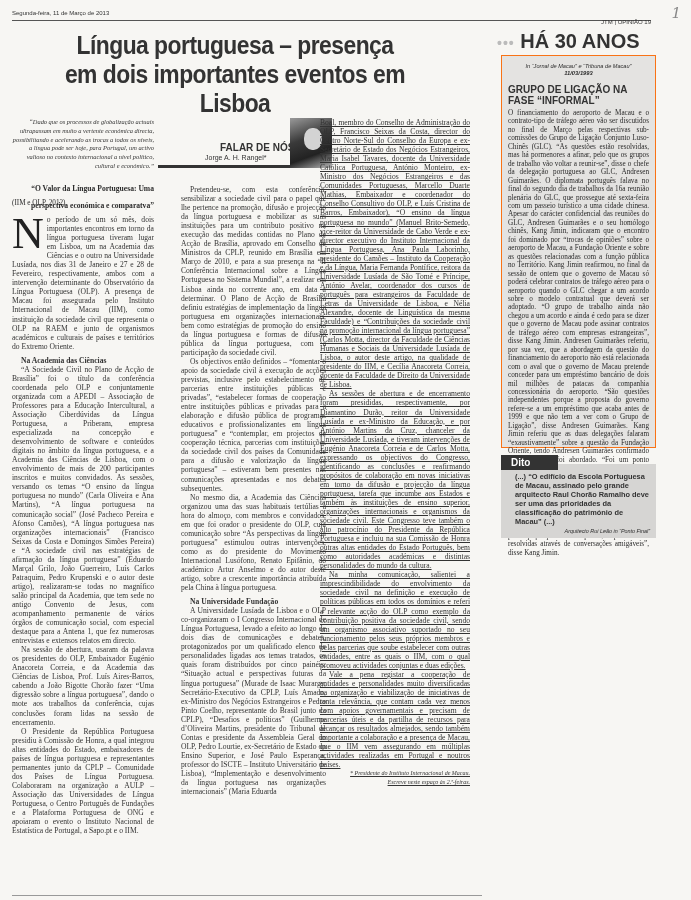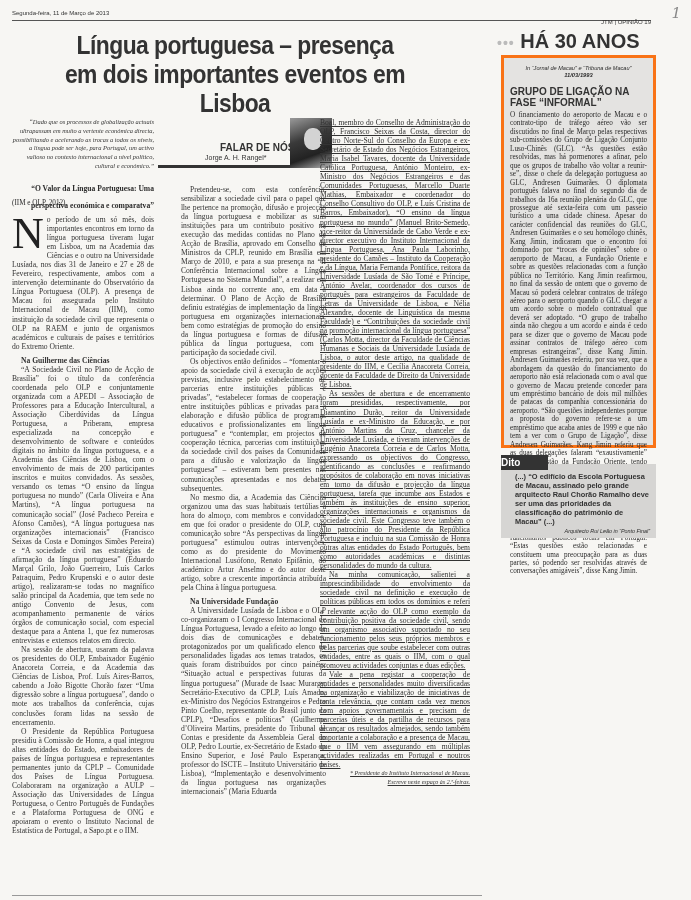--- a/index.html
+++ b/index.html
@@ -18,26 +18,26 @@
   .qsrc { position:absolute; left:12px; top:199px; width:142px; text-align:left; font-size:7.2px; }
   .dropcap { float:left; font-size:44px; line-height:36px; margin:1px 3px 0 0; font-family:"Liberation Serif", serif; color:#222; }
   .byline { position:absolute; left:158px; top:120px; width:155px; height:45px; border-bottom:3px solid #333; }
   .byline .tag { position:absolute; left:62px; top:22px; font-family:"Liberation Sans", sans-serif; font-weight:bold; font-size:10px; color:#333; }
   .byline .auth { position:absolute; left:47px; top:34px; font-family:"Liberation Sans", sans-serif; font-size:7px; color:#333; }
   .photo { position:absolute; left:290px; top:118px; width:42px; height:50px; background:linear-gradient(160deg,#9a9a9a 0%,#3a3a3a 40%,#222 70%,#bbb 100%); }
   .photo .face { position:absolute; left:14px; top:10px; width:18px; height:22px; border-radius:45%; background:#d3d3d3; }
   .footnote { font-style:italic; font-size:6px; text-align:right; }
   .side-title { position:absolute; left:497px; top:30px; font-family:"Liberation Sans", sans-serif; font-weight:bold; font-size:20px; color:#333; }
   .side-title .dots { color:#bbb; letter-spacing:1px; font-size:14px; }
-  .box { position:absolute; left:501px; top:55px; width:155px; height:393px; background:#e4e3e1; border:3px solid #f97316; padding:6px 6px; box-sizing:border-box; }
+  .box { position:absolute; left:501px; top:55px; width:155px; height:393px; background:#e4e3e1; border:1px solid #f97316; padding:6px 6px; box-sizing:border-box; }
   .box .src { text-align:center; font-family:"Liberation Sans", sans-serif; font-style:italic; font-size:5.6px; line-height:8px; }
   .box .date { text-align:center; font-family:"Liberation Sans", sans-serif; font-style:italic; font-weight:bold; font-size:5.8px; }
   .box h3 { margin:8px 0 3px 0; font-family:"Liberation Sans", sans-serif; font-weight:bold; font-size:10px; line-height:11px; color:#333; }
   .box .body { font-size:7.2px; line-height:8.45px; text-align:justify; }
-  .dito-label { position:absolute; left:501px; top:455px; width:47px; height:15px; background:#333; color:#fff; font-family:"Liberation Sans", sans-serif; font-weight:bold; font-size:10px; line-height:15px; }
+  .dito-label { position:absolute; left:501px; top:455px; width:47px; height:15px; background:#333; color:#fff; font-family:"Liberation Sans", sans-serif; font-weight:bold; font-size:10px; padding-left:10px; line-height:15px; }
   .dito { position:absolute; left:501px; top:464px; width:155px; height:74px; background:#d6d5d3; padding:8px 6px 4px 14px; box-sizing:border-box; }
   .dito .txt { font-family:"Liberation Sans", sans-serif; font-weight:bold; font-size:7.4px; line-height:9px; color:#333; }
   .dito .by { text-align:right; font-family:"Liberation Sans", sans-serif; font-style:italic; font-size:5.4px; margin-top:2px; }
   .bottomline { position:absolute; left:12px; width:470px; top:895px; border-top:1px solid #999; }
 </style>
 </head>
 <body>
 
 <div class="hdr">
   <span class="left">Segunda-feira, 11 de Março de 2013</span>
@@ -54,21 +54,21 @@
 <div class="byline">
   <span class="tag">FALAR DE NÓS</span>
   <span class="auth">Jorge A. H. Rangel*</span>
 </div>
 <div class="photo">
     <div class="face"></div>
   </div>
 
 <div class="col" style="left:12px; top:215px; width:142px;">
   <p class="noind"><span class="dropcap">N</span><span>o período de um só mês, dois importantes encontros em torno da língua portuguesa tiveram lugar em Lisboa, um na Academia das Ciências e o outro na Universidade Lusíada, nos dias 31 de Janeiro e 27 e 28 de Fevereiro, respectivamente, ambos com a intervenção determinante do Observatório da Língua Portuguesa (OLP). A presença de Macau foi assegurada pelo Instituto Internacional de Macau (IIM), como instituição da sociedade civil que representa o OLP na RAEM e junto de organismos académicos e culturais de países e territórios do Extremo Oriente.</span></p>
-  <h4>Na Guilherme das Ciências</h4>
+  <h4>Na Academia das Ciências</h4>
   <p>“A Sociedade Civil no Plano de Acção de Brasília” foi o título da conferência coordenada pelo OLP e conjuntamente organizada com a APEDI – Associação de Professores para a Educação Intercultural, a Associação Ciberdúvidas da Língua Portuguesa, a Priberam, empresa especializada na concepção e desenvolvimento de software e conteúdos digitais no âmbito da língua portuguesa, e a Academia das Ciências de Lisboa, com o envolvimento de mais de 200 participantes inscritos e muitos convidados. As sessões, versando os temas “O ensino da língua portuguesa no mundo” (Carla Oliveira e Ana Martins), “A língua portuguesa na comunicação social” (José Pacheco Pereira e Afonso Camões), “A língua portuguesa nas organizações internacionais” (Francisco Seixas da Costa e Domingos Simões Pereira) e “A sociedade civil nas estratégias de afirmação da língua portuguesa” (Eduardo Marçal Grilo, João Guerreiro, Luís Carlos Patraquim, Pedro Krupenski e o autor deste artigo), realizaram-se todas no magnífico salão principal da Academia, que tem sede no antigo Convento de Jesus, com acompanhamento permanente de vários órgãos de comunicação social, com especial destaque para a Antena 1, que fez numerosas entrevistas e extensos relatos em directo.</p>
   <p>Na sessão de abertura, usaram da palavra os presidentes do OLP, Embaixador Eugénio Anacoreta Correia, e da Academia das Ciências de Lisboa, Prof. Luís Aires-Barros, cabendo a João Bigotte Chorão fazer “Uma digressão sobre a língua portuguesa”, dando o mote aos trabalhos da conferência, cujas conclusões foram lidas na sessão de encerramento.</p>
   <p>O Presidente da República Portuguesa presidiu à Comissão de Honra, a qual integrou altas entidades do Estado, embaixadores de países de língua portuguesa e representantes permanentes junto da CPLP – Comunidade dos Países de Língua Portuguesa. Colaboraram na organização a AULP – Associação das Universidades de Língua Portuguesa, o Centro Português de Fundações e a Plataforma Portuguesa de ONG e apoiaram o evento o Instituto Nacional de Estatística de Portugal, a Sapo.pt e o IIM.</p>
 </div>
 
 <div class="col" style="left:181px; top:185px; width:145px;">
   <p>Pretendeu-se, com esta conferência, sensibilizar a sociedade civil para o papel que lhe pertence na promoção, difusão e projecção da língua portuguesa e mobilizar as suas instituições para um contributo positivo na execução das medidas contidas no Plano de Acção de Brasília, aprovado em Conselho de Ministros da CPLP, reunido em Brasília em Março de 2010, e para a sua presença na “II Conferência Internacional sobre a Língua Portuguesa no Sistema Mundial”, a realizar em Lisboa ainda no corrente ano, em data a determinar. O Plano de Acção de Brasília definiu estratégias de implementação da língua portuguesa em organizações internacionais, bem como estratégias de promoção do ensino da língua portuguesa e formas de difusão pública da língua portuguesa, com a participação da sociedade civil.</p>
   <p>Os objectivos então definidos – “fomentar o apoio da sociedade civil à execução de acções previstas, inclusive pelo estabelecimento de parcerias entre instituições públicas e privadas”, “estabelecer formas de cooperação entre instituições públicas e privadas para a elaboração e difusão pública de programas educativos e profissionalizantes em língua portuguesa” e “contemplar, em projectos de cooperação técnica, parcerias com instituições da sociedade civil dos países da Comunidade para a difusão e valorização da língua portuguesa” – estiveram bem presentes nas comunicações apresentadas e nos debates subsequentes.</p>
   <p>No mesmo dia, a Academia das Ciências organizou uma das suas habituais tertúlias à hora do almoço, com membros e convidados, em que foi orador o presidente do OLP, cuja comunicação sobre “As perspectivas da língua portuguesa” estimulou outras intervenções, como as do presidente do Movimento Internacional Lusófono, Renato Epifânio, do académico Artur Anselmo e do autor deste artigo, sobre a crescente importância atribuída pela China à língua portuguesa.</p>
   <h4>Na Universidade Fundação</h4>

